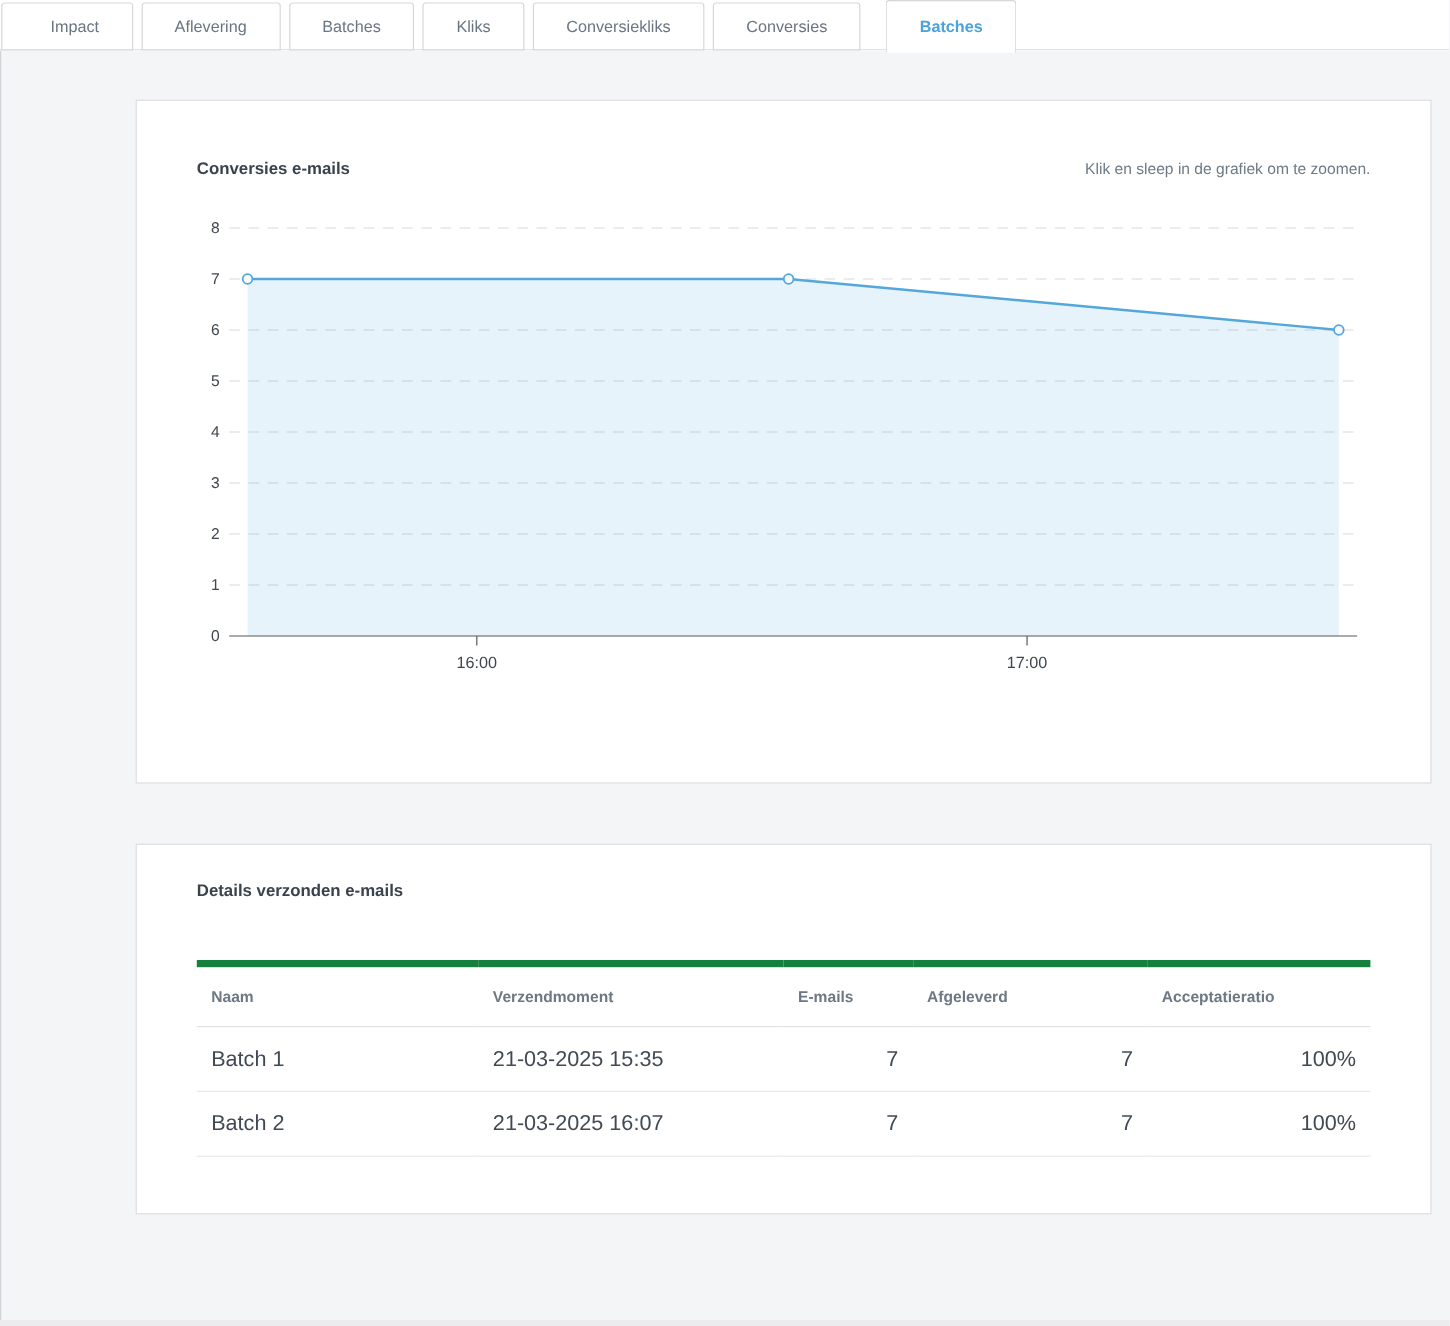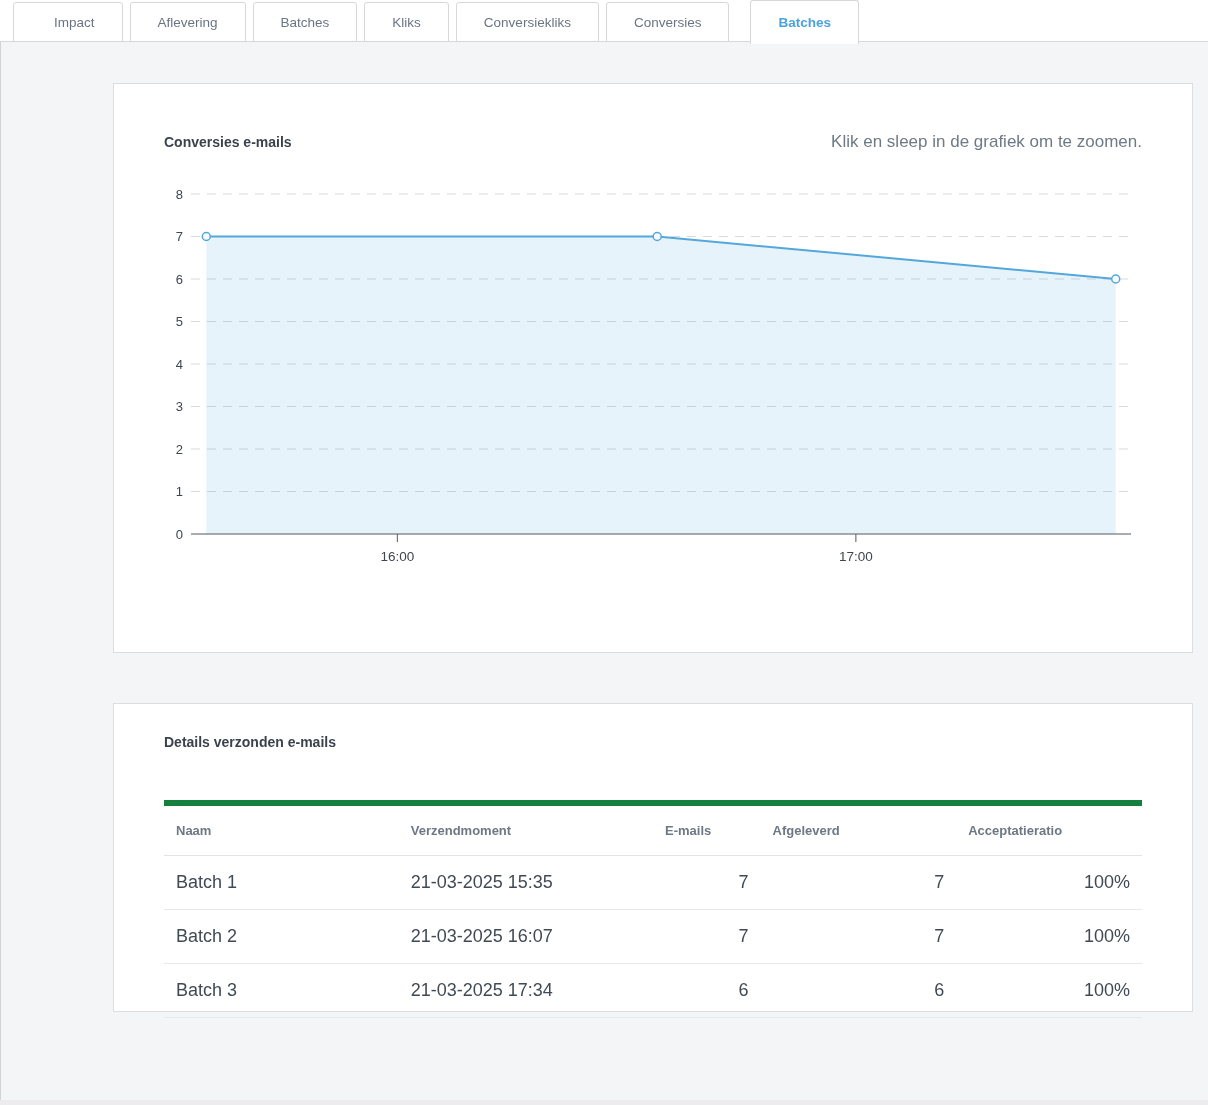--- a/index.html
+++ b/index.html
@@ -22,39 +22,39 @@
   .tab {
     margin-top:2px; height:40px;
     display:flex; align-items:center;
     padding:0 27px; margin-right:7px;
     background:#fff;
     border:1px solid #d6d7d9;
     border-radius:3px 3px 0 0;
     font-size:13.5px; color:#6a7583;
     cursor:pointer; white-space:nowrap;
   }
-  .tab:first-child { margin-left:13px;padding-left:40px; }
+  .tab:first-child { margin-left:1px;padding-left:40px; }
   .tab.active {
     margin-top:0; height:44px; margin-left:14px;
     border-bottom:none;
     color:#4aa3de; font-weight:700;
     position:relative; z-index:6;
   }
 
   
   .card {
     width:1080px; margin-left:113px;
     background:#fff; border:1px solid #dcdddf;
   }
   .chart-card { margin-top:41px; height:570px; padding:48px 50px 0; }
   .table-card { margin-top:50px; height:309px; padding:30px 50px 0; }
 
   .card-head { display:flex; justify-content:space-between; align-items:center; }
   .card-title { font-size:14px; font-weight:700; color:#3a434d; }
-  .chart-hint { font-size:17px; color:#6e7a85; }
+  .chart-hint { font-size:13px; color:#6e7a85; }
 
   
   .chart-area { position:relative; margin-top:28px; height:400px; cursor:crosshair; }
   .chart-area svg { display:block; width:980px; height:400px; }
   .chart-area svg text { font-family:"Liberation Sans","DejaVu Sans",sans-serif; }
 
   
   table {
     width:100%; border-collapse:collapse; table-layout:fixed;
     margin-top:50px;
@@ -164,25 +164,18 @@
           <td class="right">7</td>
           <td class="right">100%</td>
         </tr>
         <tr>
           <td class="left">Batch 2</td>
           <td class="left">21-03-2025 16:07</td>
           <td class="right">7</td>
           <td class="right">7</td>
           <td class="right">100%</td>
         </tr>
-        <tr>
-          <td class="left">Batch 3</td>
-          <td class="left">21-03-2025 17:34</td>
-          <td class="right">6</td>
-          <td class="right">6</td>
-          <td class="right">100%</td>
-        </tr>
       </tbody>
   </table>
 </div>
 
 <div class="page-left-edge"></div>
 <div class="page-bottom-edge"></div>
 
 </body></html>

